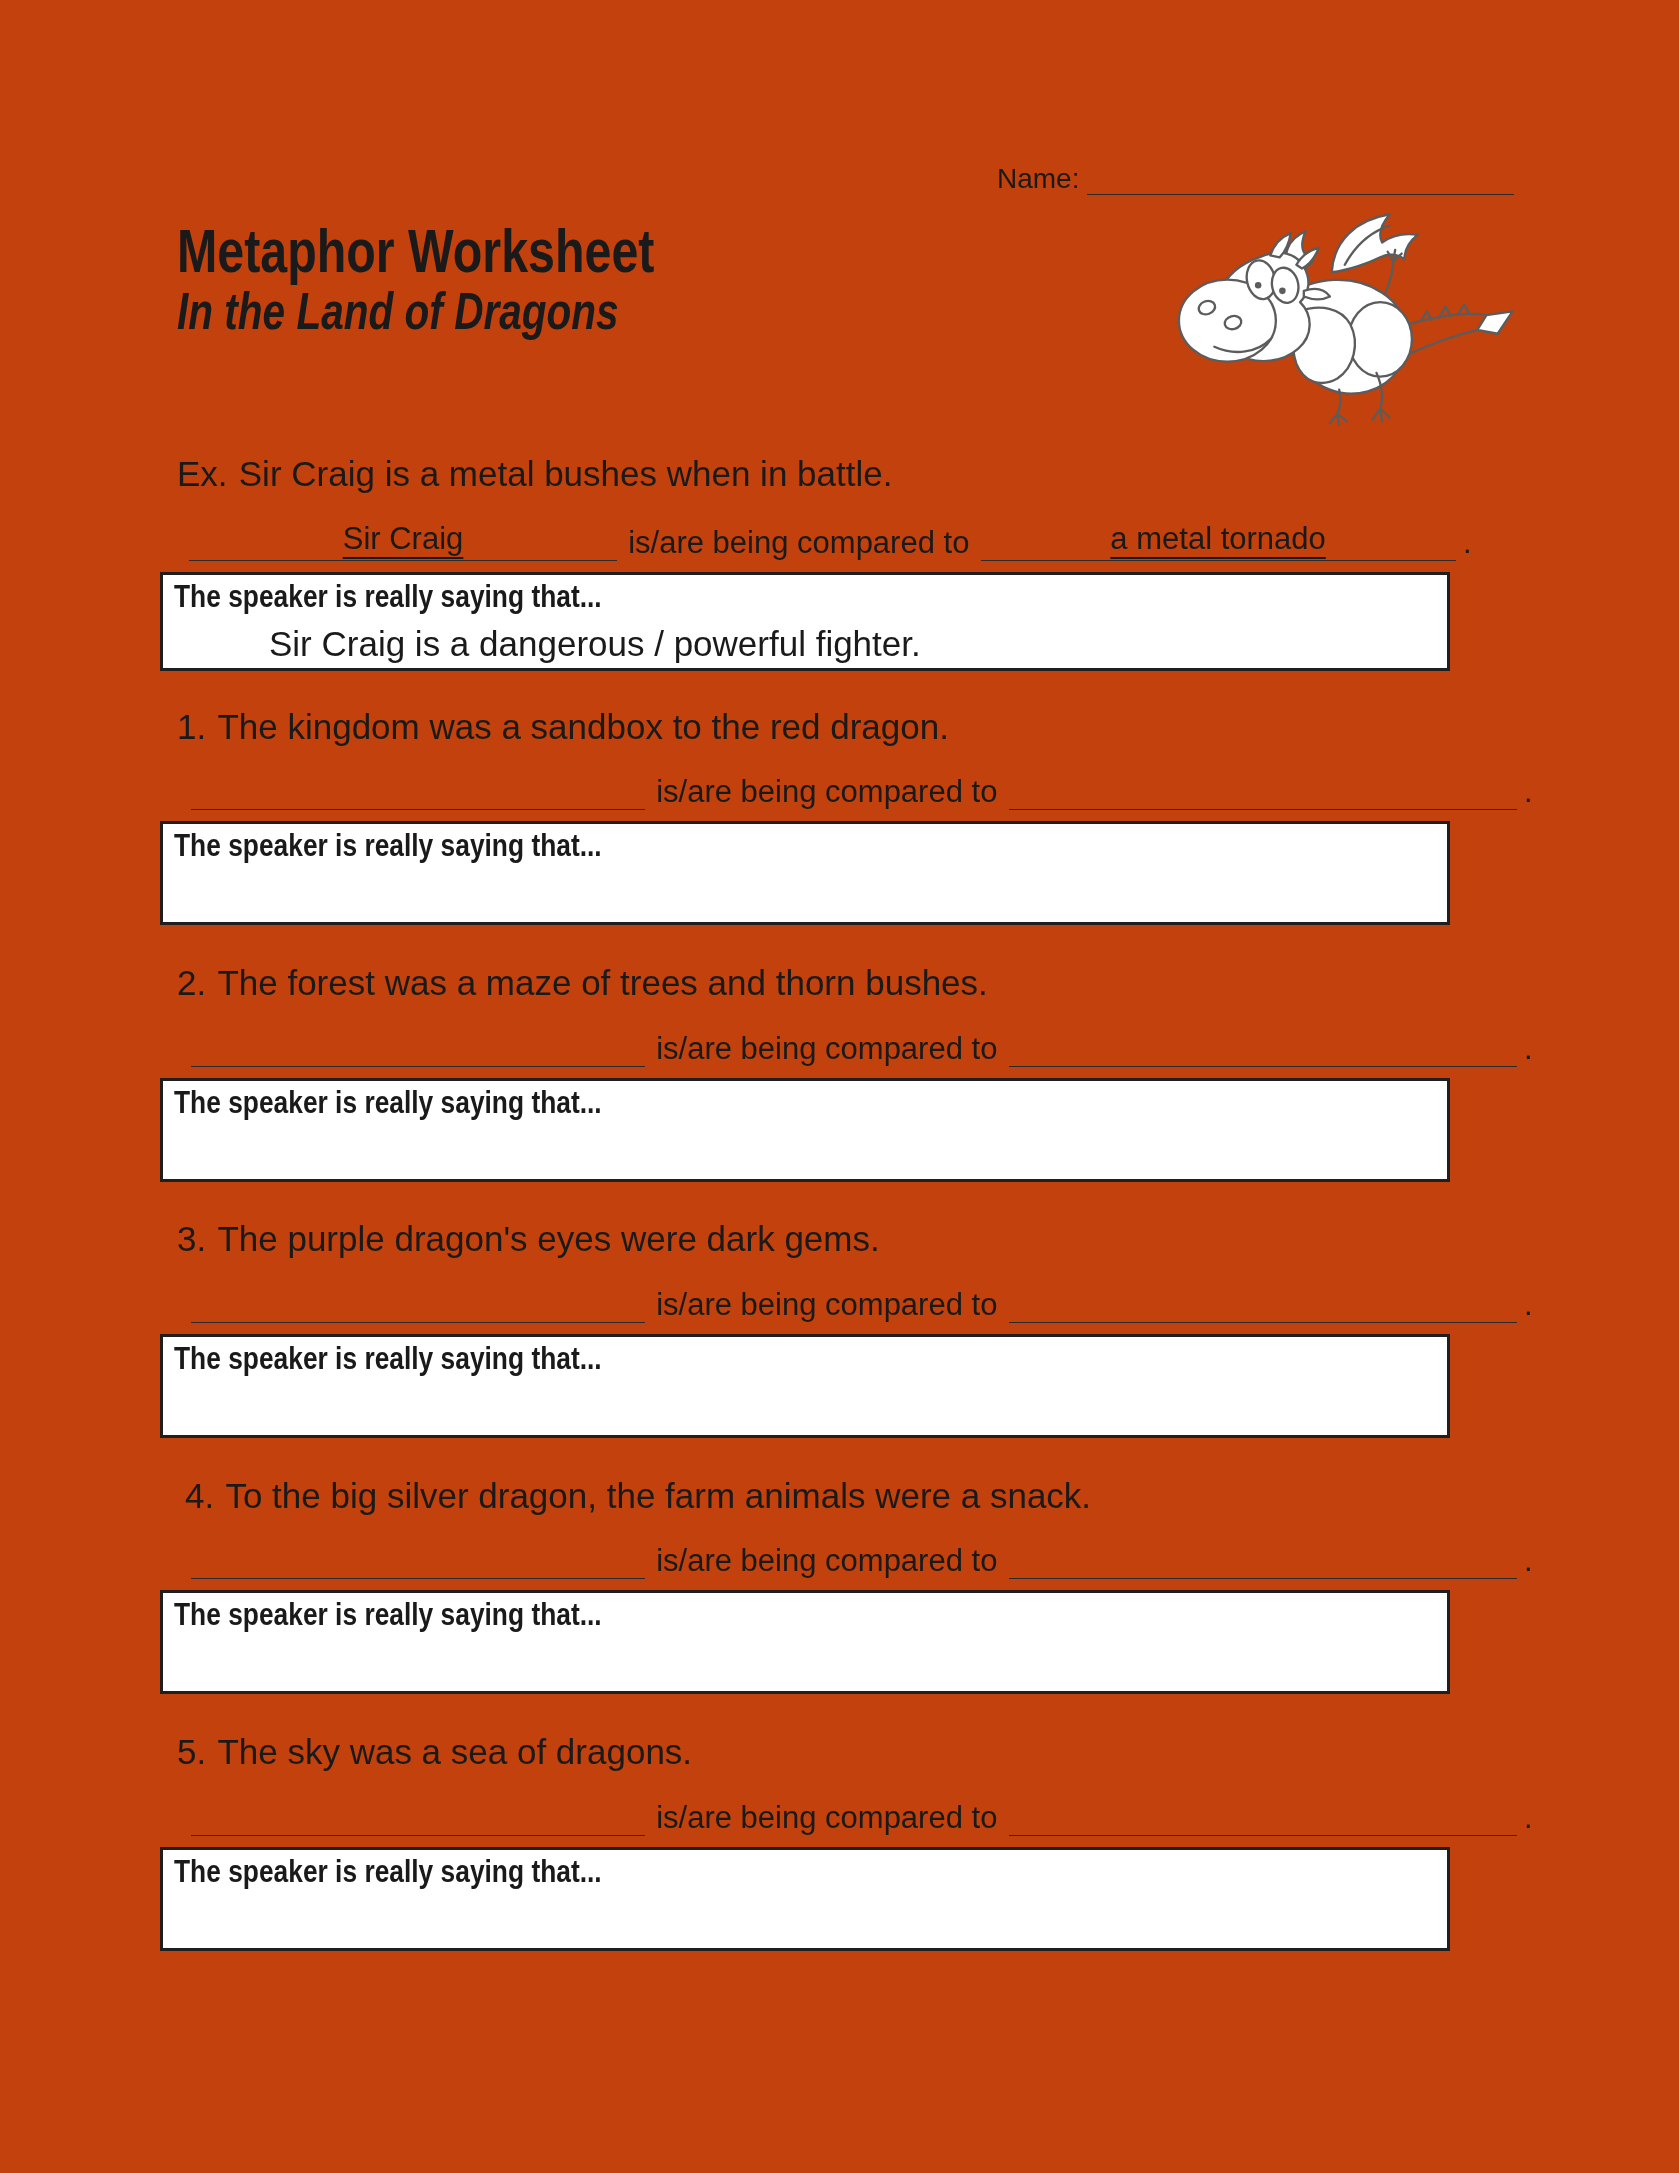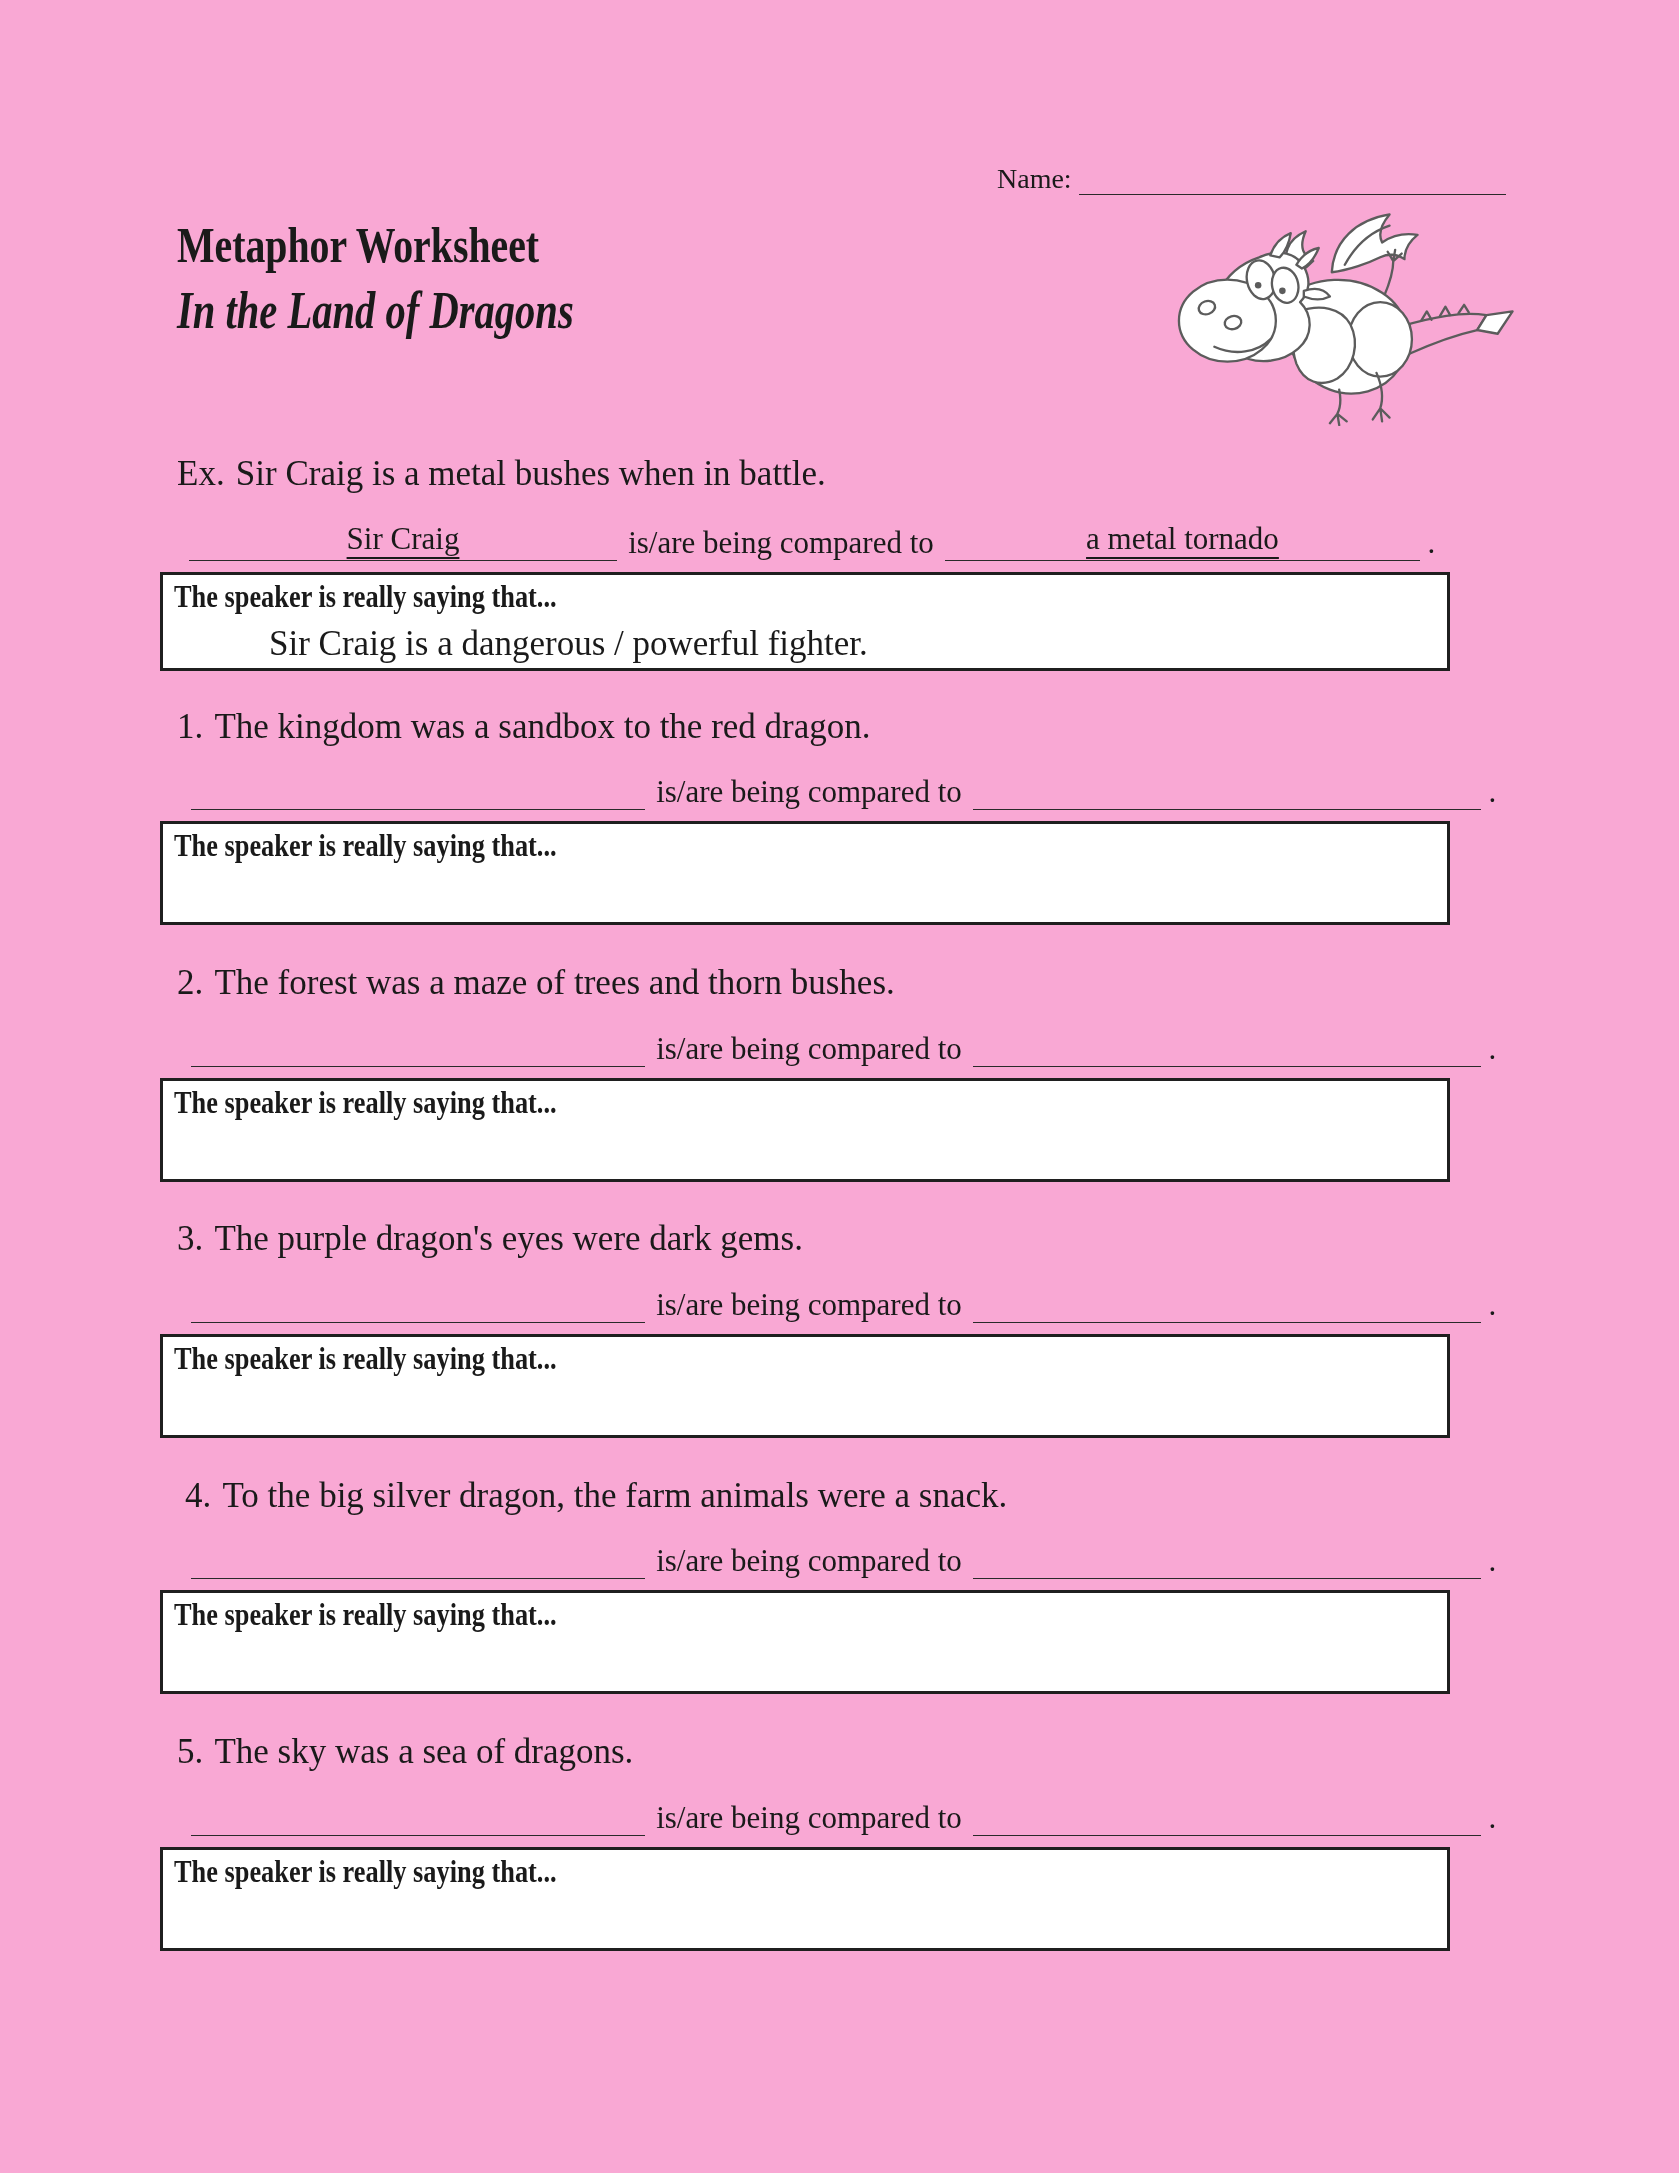--- a/index.html
+++ b/index.html
@@ -1,29 +1,29 @@
 <!DOCTYPE html>
 <html style="font-size:15px"><head>
 <meta charset="utf-8">
 <style>
   html,body{margin:0;padding:0;background:#ffffff;}
   .page{
     position:relative;
     width:1680px;height:2174px;
-    background:#f9a8d4;
-    font-family:Liberation Serif, serif;
+    background:#c2410c;
+    font-family:Liberation Sans, sans-serif;
     color:#1a1a1a;
     overflow:hidden;
   }
   .abs{position:absolute;}
   
   .name-row{left:997px;top:160px;font-size:28px;display:flex;align-items:flex-end;}
   .name-line{display:inline-block;width:427px;height:34px;border-bottom:1.9px solid #2a2a2a;margin-left:7.5px;}
   
-  .title{left:177px;top:220px;font-size:51px;font-weight:bold;line-height:1;}
+  .title{left:177px;top:220px;font-size:62px;font-weight:bold;line-height:1;}
   .subtitle{left:177px;top:285px;font-size:52px;font-weight:bold;font-style:italic;line-height:1;}
   .squeeze{display:inline-block;transform:scaleX(0.78);transform-origin:left center;white-space:nowrap;}
   
   .directions{left:177px;top:349px;font-size:30px;line-height:40px;width:1025px;}
   .directions b{font-weight:bold;}
   .it{font-style:italic;}
   
   .sentence{font-size:35px;line-height:1.2;white-space:nowrap;}
   .sentence .qnum{margin-right:11.2px;}
   

